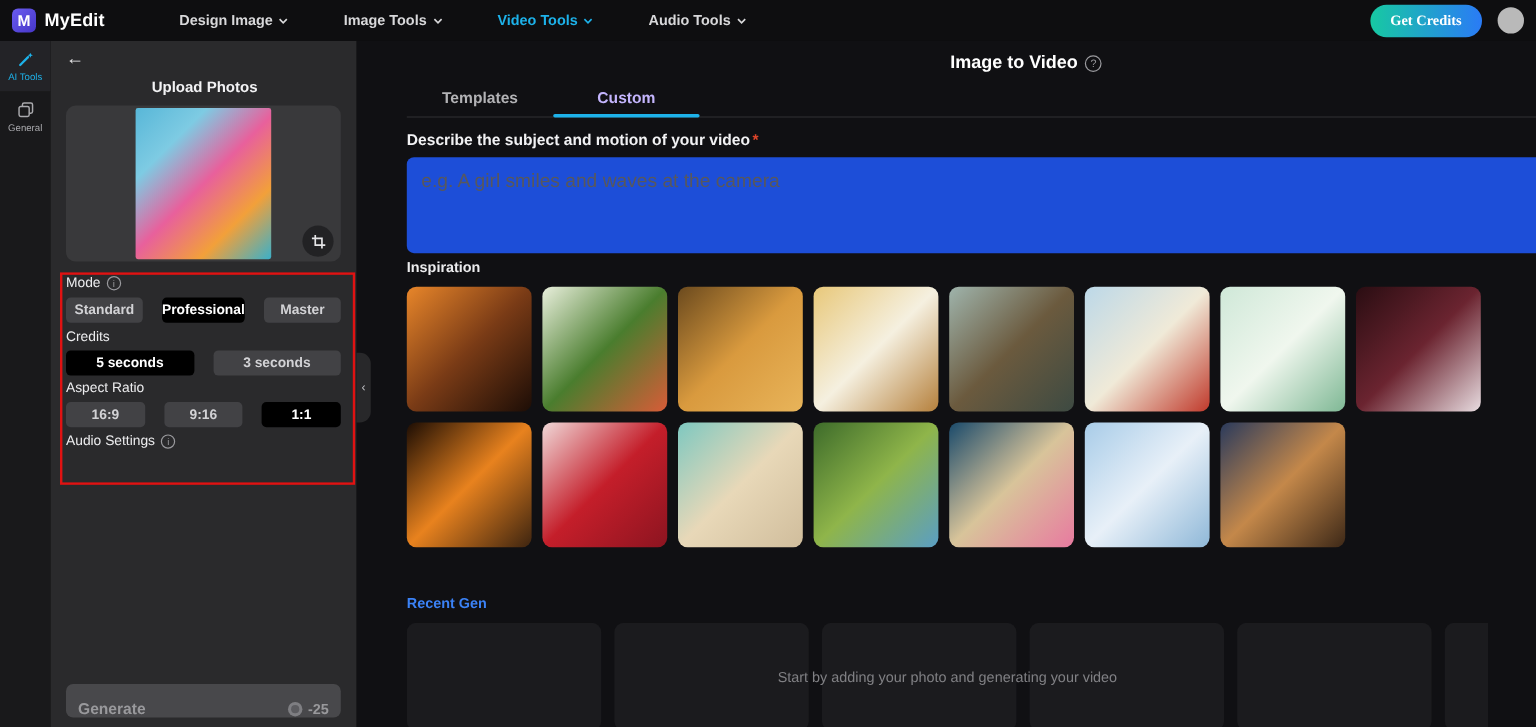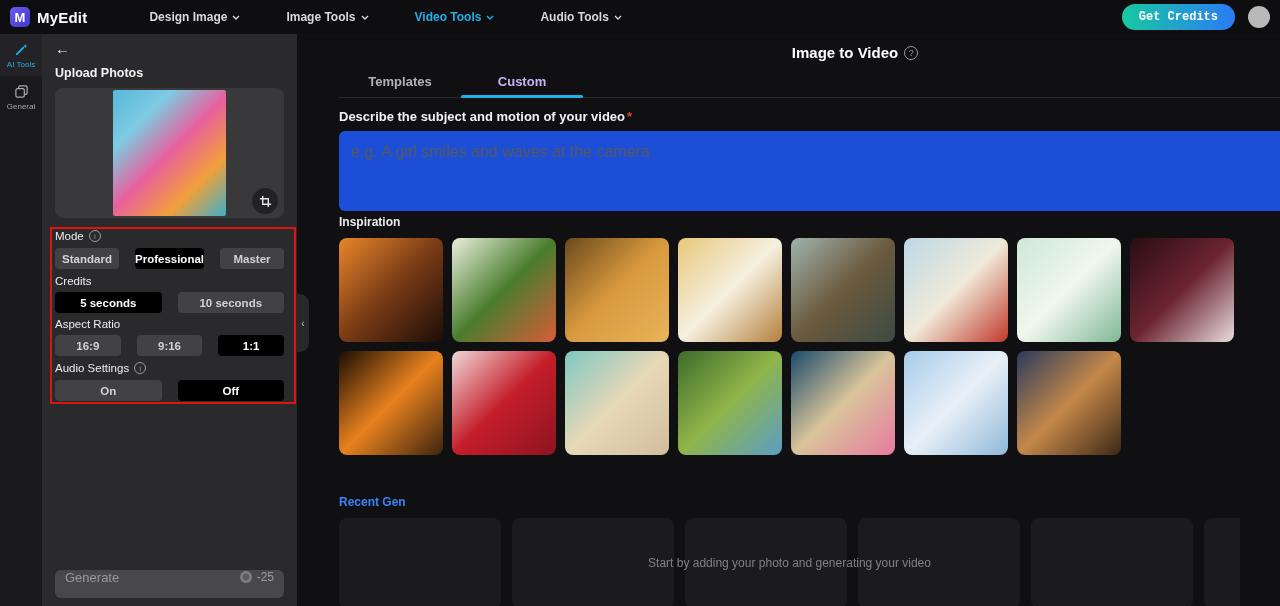--- a/index.html
+++ b/index.html
@@ -13,34 +13,34 @@
   .logo-badge { width:20px; height:20px; border-radius:5px; background:linear-gradient(135deg,#6a5cf0,#4636c8);
                 display:flex; align-items:center; justify-content:center; font-weight:bold; font-size:13px; color:#fff; }
   .brand-name { font-size:15px; font-weight:bold; letter-spacing:.2px; }
   .nav { display:flex; align-items:center; margin-left:62px; gap:46px; }
   .nav-item { display:flex; align-items:center; gap:5px; font-size:12px; font-weight:600; color:#d8d8da; cursor:pointer; }
   .nav-item.active { color:#1db2ea; }
   .nav-item svg { margin-top:1px; }
   .tb-right { margin-left:auto; display:flex; align-items:center; gap:13px; }
   .credits-btn { border:none; cursor:pointer; color:#fff; font-weight:bold; font-size:12px;
                  padding:6px 17px; border-radius:14px; background:linear-gradient(90deg,#17c9a2,#2a7bf6);
-                 font-family:Liberation Mono, monospace; }
+                 font-family:Liberation Serif, serif; }
   .avatar { width:22px; height:22px; border-radius:50%; background:#b9b9b9; cursor:pointer; }
 
   
   .rail { position:absolute; left:0; top:34px; width:42px; height:572px; background:#19191b; z-index:20; }
   .rail-item { width:42px; padding:8px 0 7px; display:flex; flex-direction:column; align-items:center; gap:3px;
                cursor:pointer; color:#a9a9ad; }
   .rail-item .rlabel { font-size:8px; }
   .rail-item.active { background:#232327; color:#1db2ea; }
 
   
   .panel { position:absolute; left:42px; top:34px; width:255px; height:572px; background:#2a2a2c; z-index:10; }
   .back-btn { position:absolute; left:13px; top:6px; font-size:15px; color:#e8e8ea; cursor:pointer; }
-  .panel-head { position:absolute; left:13px; right:11px; top:32px; display:flex; align-items:center; }
+  .panel-head { position:absolute; left:13px; right:11px; top:32px; display:flex; align-items:center;flex-direction:column; }
   .panel-title { font-size:12.5px; font-weight:bold; color:#f2f2f4; }
   .head-right { margin-left:auto; display:flex; align-items:center; gap:5px; }
   .new-badge { background:#e8502a; color:#fff; font-size:7.5px; font-weight:bold; border-radius:3px; padding:2px 4px; }
   .slf-label { font-size:10.5px; color:#e4e4e6; }
   .toggle { width:28px; height:15px; border-radius:8px; background:#5a5a5e; position:relative; cursor:pointer; }
   .toggle .knob { position:absolute; left:2px; top:2px; width:11px; height:11px; border-radius:50%; background:#fff; }
 
   .thumb-box { position:absolute; left:13px; top:54px; width:229px; height:130px; background:#39393b; border-radius:8px; }
   .thumb-img { position:absolute; left:58px; top:2px; width:113px; height:126px; border-radius:2px; }
   .crop-btn { position:absolute; right:6px; bottom:4px; width:26px; height:26px; border-radius:50%;
@@ -51,21 +51,21 @@
               display:inline-flex; align-items:center; justify-content:center; cursor:pointer; }
   .seg-row { position:absolute; left:13px; width:229px; display:flex; gap:16px; }
   .seg { flex:1; height:21px; border:none; border-radius:4px; background:#424245; color:#d2d2d5;
          font-size:11.5px; font-weight:600; cursor:pointer; font-family:"Liberation Sans",sans-serif; }
   .seg.active { background:#000000; color:#fff; }
 
   .red-annotation { position:absolute; left:8px; top:193px; width:246px; height:177px;
                     border:2px solid #e01212; pointer-events:none; z-index:5; }
 
   .generate-btn { position:absolute; left:13px; right:13px; bottom:8px; height:28px; border-radius:6px;
-                  background:#48484b; display:flex; align-items:flex-start; padding:0 10px; cursor:default; }
+                  background:#48484b; display:flex; align-items:flex-end; padding:0 10px; cursor:default;font-weight:bold; }
   .gen-label { font-size:13px; color:#99999c; }
   .gen-cost { margin-left:auto; display:flex; align-items:center; gap:4px; font-size:12px; color:#99999c; }
 
   .collapse-tab { position:absolute; left:297px; top:294px; width:12px; height:58px; background:#28282a;
                   border-radius:0 9px 9px 0; display:flex; align-items:center; justify-content:center;
                   color:#c4c4c8; font-size:10px; cursor:pointer; z-index:9; }
 
   
   .main { position:absolute; left:297px; top:34px; width:1114px; height:572px; background:#101013; overflow:hidden; }
   .main-inner { padding:0 40px 0 42px; }
@@ -181,39 +181,35 @@
     <button class="seg">Standard</button>
     <button class="seg active">Professional</button>
     <button class="seg">Master</button>
   </div>
 
   <div class="sec-label" style="top:241px">
     <span>Credits</span>
   </div>
   <div class="seg-row" style="top:258px">
     <button class="seg active">5 seconds</button>
-    <button class="seg">10 seconds</button>
+    <button class="seg">3 seconds</button>
   </div>
 
   <div class="sec-label" style="top:284px">
     <span>Aspect Ratio</span>
   </div>
   <div class="seg-row" style="top:301px">
     <button class="seg">16:9</button>
     <button class="seg">9:16</button>
     <button class="seg active">1:1</button>
   </div>
 
   <div class="sec-label" style="top:328px">
     <span>Audio Settings</span>
     <span class="info-dot">i</span>
-  </div>
-  <div class="seg-row" style="top:346px">
-    <button class="seg">On</button>
-    <button class="seg active">Off</button>
   </div>
 
   <div class="red-annotation"></div>
 
   <div class="generate-btn">
     <span class="gen-label">Generate</span>
     <span class="gen-cost">
       <svg width="14" height="14" viewBox="0 0 14 14">
         <circle cx="7" cy="7" r="6" fill="#7e7e82"></circle>
           <circle cx="7" cy="7" r="3.4" fill="#5c5c60"></circle>

